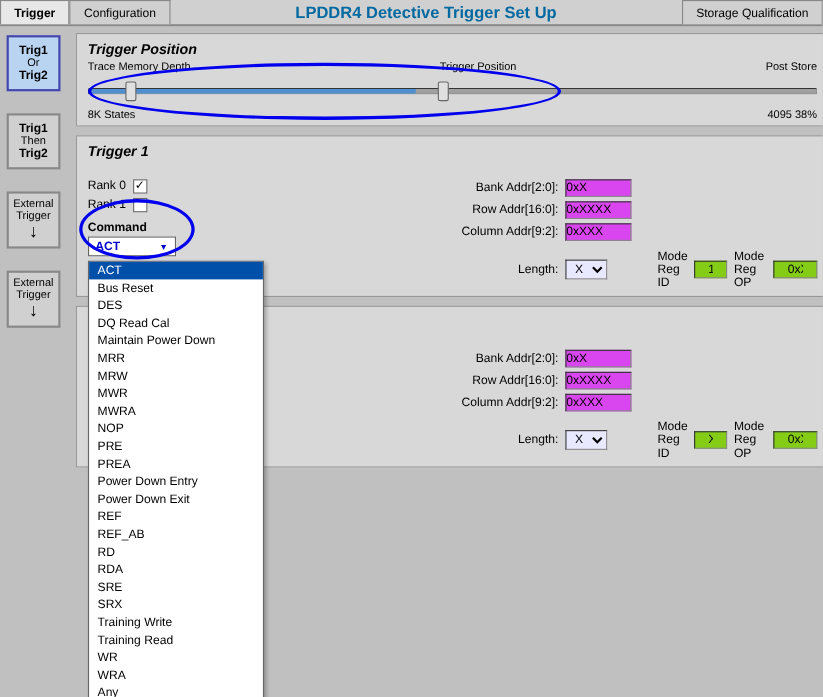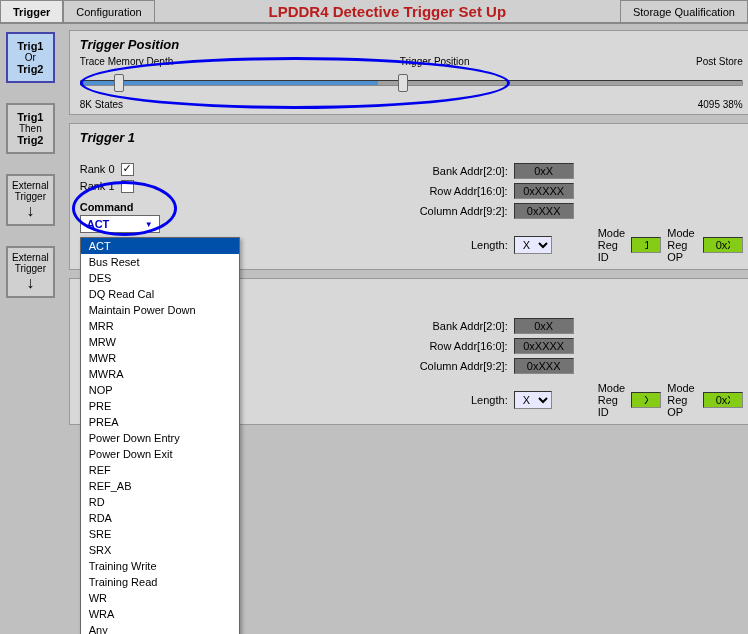--- a/index.html
+++ b/index.html
@@ -31,21 +31,21 @@
     }
     .tab.active {
       background: #e8e8e8;
       font-weight: bold;
     }
     .tab-title {
       padding: 3px 16px;
       display: flex;
       font-size: 15px;
       font-weight: bold;
-      color: #b91c1c;
+      color: #0369a1;
       flex: 1;
       justify-content: center;
     }
     .tab-right {
       padding: 3px 12px;
       border: 1px solid #888;
       border-bottom: none;
       background: #d0d0d0;
       cursor: pointer;
       display: flex;
@@ -312,26 +312,25 @@
       gap: 6px;
       font-size: 11px;
     }
 
     .addr-label {
       min-width: 110px;
       text-align: right;
     }
 
     .addr-input {
-      background: #737373;
+      background: #d946ef;
       border: 1px inset #888;
       padding: 1px 0;
       font-size: 11px;
       width: 60px;
-      text-align: center;
     }
 
     .mode-input {
       background: #84cc16;
       border: 1px inset #888;
       padding: 1px 12px;
       font-size: 11px;
       width: 40px;
     }
 

